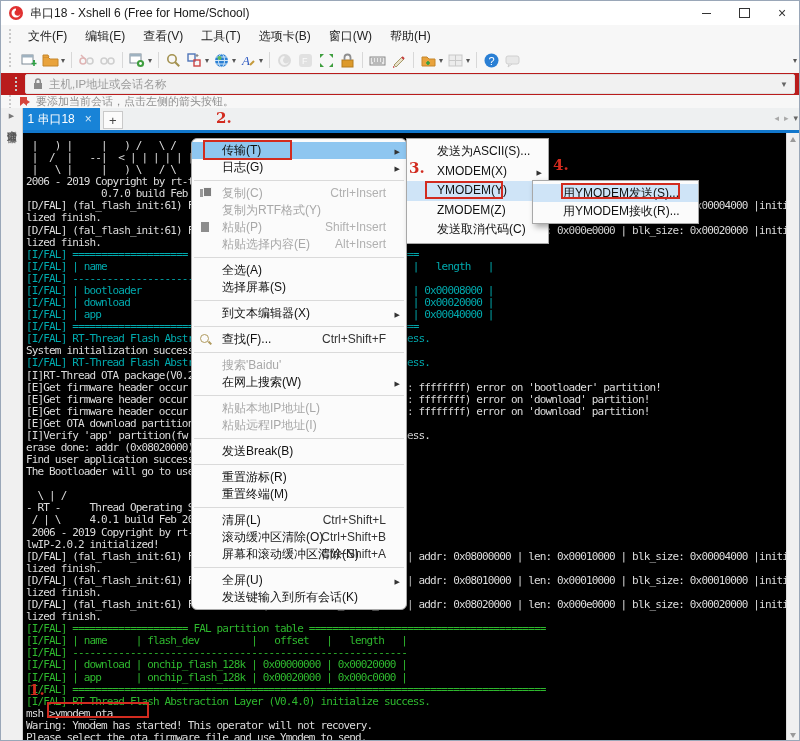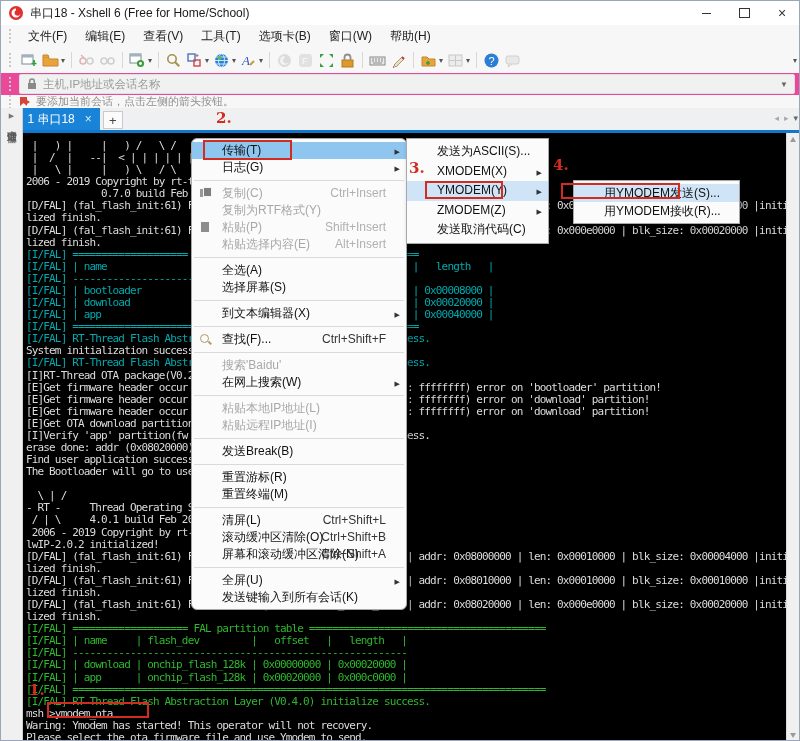--- a/index.html
+++ b/index.html
@@ -19,21 +19,21 @@
   .mb-item{font-size:12px;color:#222;padding:3px 9px;}
   
   .toolbar{position:absolute;left:0;top:46px;width:800px;height:26px;background:#f7f7f7;display:flex;align-items:center;padding-left:8px;box-sizing:border-box;}
   .tbi{width:19px;height:19px;display:flex;align-items:center;justify-content:center;margin:0 1px;}
   .tbi svg{display:block;}
   .tbi.dis{opacity:.42;}
   .tb-sep{width:1px;height:16px;background:#d8d8d8;margin:0 4px;}
   .tb-caret{font-size:8px;color:#555;margin:0 2px 0 0;}
   .tb-overflow{position:absolute;right:4px;top:9px;font-size:8px;color:#555;}
   
-  .addressbar{position:absolute;left:0;top:72px;width:800px;height:22px;background:#ec4899;display:flex;align-items:center;padding-left:8px;box-sizing:border-box;}
+  .addressbar{position:absolute;left:0;top:72px;width:800px;height:22px;background:#b91c1c;display:flex;align-items:center;padding-left:14px;box-sizing:border-box;}
   .addr-field{flex:1;height:18px;margin-right:6px;background:#f1f1f1;border:1px solid #e0e0e0;display:flex;align-items:center;border-radius:2px;}
   .addr-placeholder{color:#9b9b9b;font-size:11.5px;}
   .addr-caret{margin-left:auto;font-size:8px;color:#666;padding-right:6px;}
   
   .infobar{position:absolute;left:0;top:94px;width:800px;height:13px;background:#f7f7f7;display:flex;align-items:center;padding-left:8px;box-sizing:border-box;}
   .info-text{font-size:11px;color:#8e8e8e;margin-left:6px;}
   
   .tabbar{position:absolute;left:0;top:107px;width:800px;height:22px;background:#eef0f1;display:flex;align-items:flex-end;}
   .tab-active{margin-left:8px;height:22px;background:#1883d7;color:#fff;display:flex;align-items:center;padding:0 8px;font-size:12px;}
   .tab-dot{color:#35e02e;font-size:9px;margin-right:5px;}
@@ -50,21 +50,21 @@
   .terminal{position:absolute;left:22px;top:132px;width:765px;height:609px;background:#000;overflow:hidden;}
   .tl{position:absolute;left:3px;white-space:pre;font-family:"DejaVu Sans Mono",monospace;font-size:11px;line-height:12px;letter-spacing:-0.85px;}
   .t-w{color:#dcdcdc;} .t-c{color:#00aaae;} .t-g{color:#2eb82e;}
   .scrollbar{position:absolute;right:0;top:132px;width:13px;height:609px;background:#f0f0f0;border-left:1px solid #dcdcdc;box-sizing:border-box;}
   .sb-up{position:absolute;top:4px;left:3px;width:0;height:0;border-left:3px solid transparent;border-right:3px solid transparent;border-bottom:5px solid #9a9a9a;}
   .sb-down{position:absolute;bottom:4px;left:3px;width:0;height:0;border-left:3px solid transparent;border-right:3px solid transparent;border-top:5px solid #9a9a9a;}
   
   .popup{position:absolute;background:#fbfbfb;border:1px solid #a8a8a8;box-shadow:3px 3px 6px rgba(0,0,0,.35);box-sizing:border-box;padding:3px 0;z-index:20;}
   #context-menu{left:190px;top:137px;width:216px;border-radius:6px;}
   #transfer-submenu{left:405px;top:137px;width:143px;z-index:21;}
-  #ymodem-submenu{left:572px;top:179px;width:167px;z-index:22;}
+  #ymodem-submenu{left:531px;top:179px;width:167px;z-index:22;}
   .mitem{position:relative;height:17px;line-height:17px;font-size:12px;color:#111;padding-left:30px;white-space:nowrap;}
   #transfer-submenu .mitem{height:19.5px;line-height:19.5px;}
   #ymodem-submenu .mitem{height:18px;line-height:18px;}
   .mitem.dis{color:#a8a8a8;}
   .mitem.hl{background:#8ec6f0;}
   .mitem.hl2{background:#cfe4f7;}
   .msep{height:0;border-top:1px solid #dadada;margin:4px 2px;}
   .mi-sc{position:absolute;right:20px;color:#333;}
   .dis .mi-sc{color:#b0b0b0;}
   .mi-ar{position:absolute;right:6px;font-size:7px;color:#333;top:1px;}

